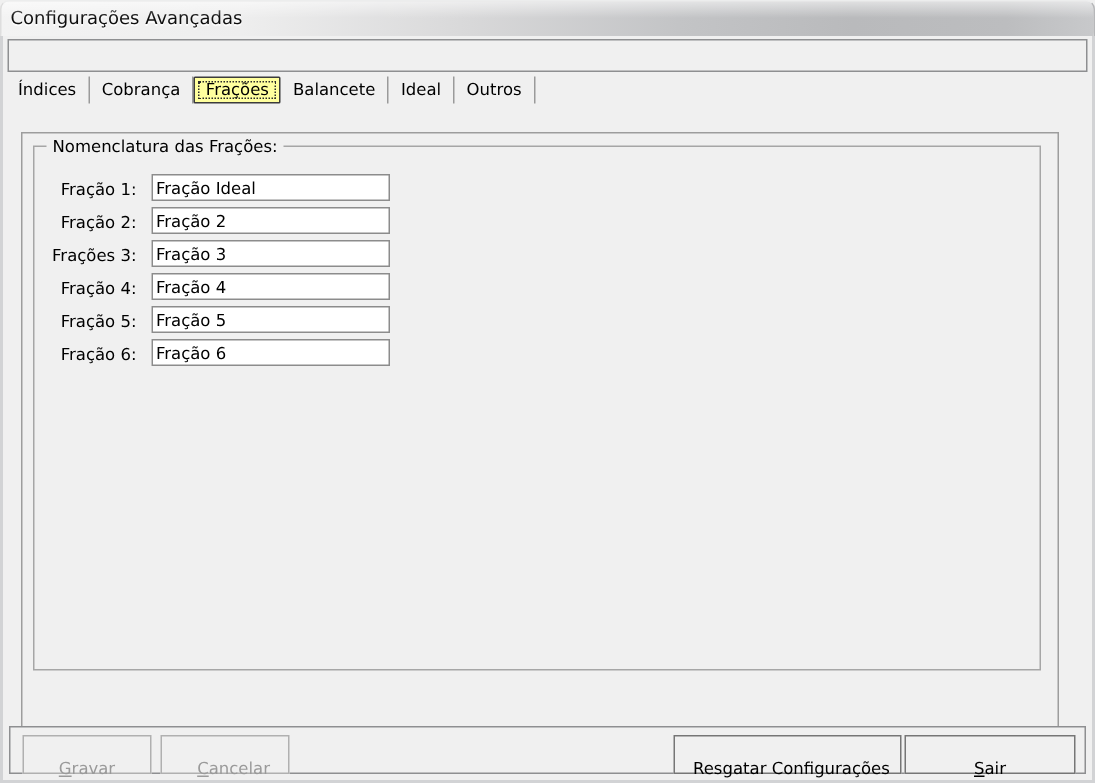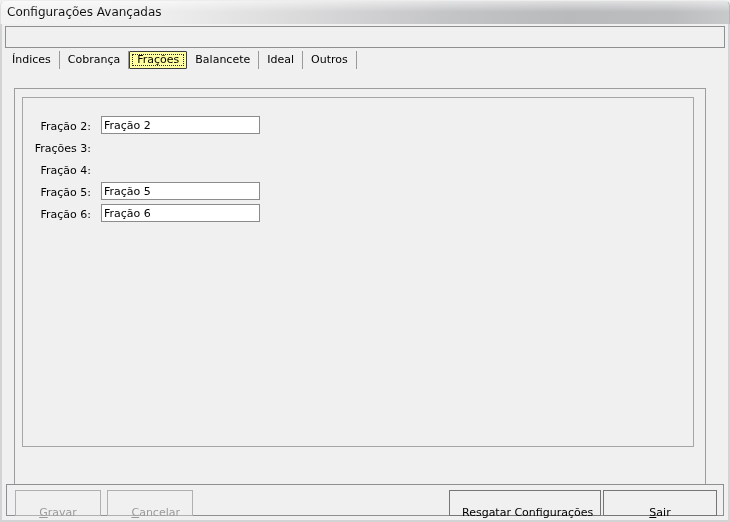--- a/index.html
+++ b/index.html
@@ -259,30 +259,37 @@
         <div class="tab"><span>Cobrança</span></div>
         <div class="tab active"><span>Frações</span><span class="focus"></span></div>
         <div class="tab"><span>Balancete</span></div>
         <div class="tab"><span>Ideal</span></div>
         <div class="tab"><span>Outros</span></div>
       </div>
 
     <div class="tabpanel">
 
       <div class="groupbox">
+        <div class="group-legend">Nomenclatura das Frações:</div>
         <div class="fields" id="fields">
+            <div class="field-row">
+              <div class="field-label">Fração 1:</div>
+              <input type="text" class="field-input" value="Fração Ideal" style="">
+            </div>
             <div class="field-row">
               <div class="field-label">Fração 2:</div>
               <input type="text" class="field-input" value="Fração 2" style="">
             </div>
             <div class="field-row">
               <div class="field-label">Frações 3:</div>
+              <input type="text" class="field-input" value="Fração 3" style="">
             </div>
             <div class="field-row">
               <div class="field-label">Fração 4:</div>
+              <input type="text" class="field-input" value="Fração 4" style="">
             </div>
             <div class="field-row">
               <div class="field-label">Fração 5:</div>
               <input type="text" class="field-input" value="Fração 5" style="">
             </div>
             <div class="field-row">
               <div class="field-label">Fração 6:</div>
               <input type="text" class="field-input" value="Fração 6" style="">
             </div>
           </div>

